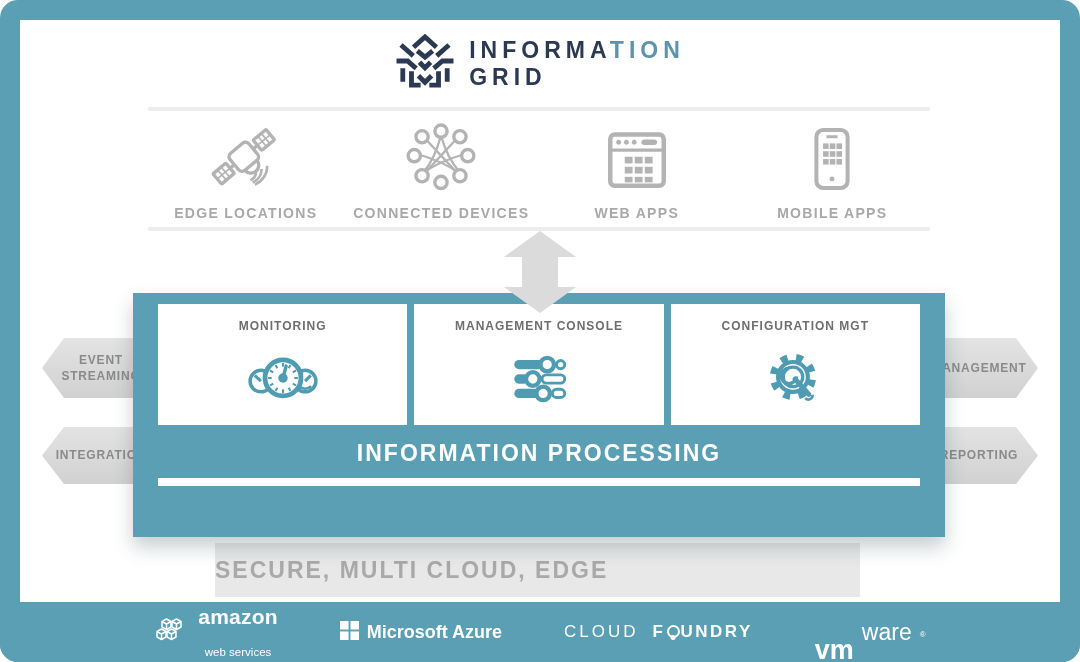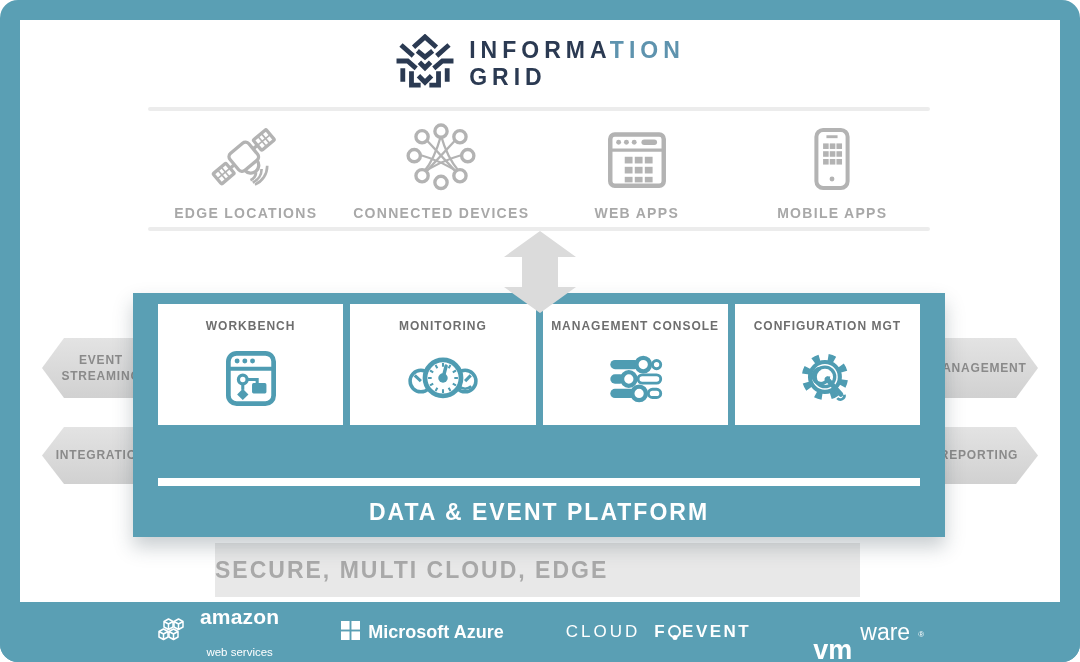--- a/index.html
+++ b/index.html
@@ -210,39 +210,20 @@
   <div class="flow right row1">
       <span>MANAGEMENT</span>
     </div>
   <div class="flow right row2">
       <span>REPORTING</span>
     </div>
 
   <div class="platform-box">
     <div class="modules">
 
-      <div class="module">
-        <div class="module-title">WORKBENCH</div>
-        <div class="icon-wrap">
-          <svg width="72" height="72" viewBox="0 0 70 70">
-            <rect x="13" y="10" width="44" height="49" rx="8" fill="none" stroke="#4F9CB2" stroke-width="4.6"></rect>
-            <line x1="13" y1="25" x2="57" y2="25" stroke="#4F9CB2" stroke-width="4"></line>
-            <g fill="#4F9CB2">
-              <circle cx="21.5" cy="17.5" r="2.4"></circle>
-                <circle cx="29" cy="17.5" r="2.4"></circle>
-                <circle cx="36.5" cy="17.5" r="2.4"></circle>
-            </g>
-            <circle cx="27" cy="35.5" r="4.2" fill="none" stroke="#4F9CB2" stroke-width="3.2"></circle>
-            <path d="M31.5 35.5 H41 V39" fill="none" stroke="#4F9CB2" stroke-width="3"></path>
-            <rect x="36" y="39" width="14" height="10" rx="1.5" fill="#4F9CB2"></rect>
-            <path d="M27 40 V45.5" stroke="#4F9CB2" stroke-width="3"></path>
-            <path d="M27 44.5 L32.5 50 L27 55.5 L21.5 50 Z" fill="#4F9CB2"></path>
-          </svg>
-        </div>
-      </div>
 
       <div class="module">
         <div class="module-title">MONITORING</div>
         <div class="icon-wrap">
           <svg width="72" height="72" viewBox="0 0 70 70">
             <circle cx="13.5" cy="37" r="10.5" fill="#ffffff" stroke="#4F9CB2" stroke-width="3.4"></circle>
             <path d="M13.5 37 L7.5 31.5" stroke="#4F9CB2" stroke-width="3"></path>
             <circle cx="56.5" cy="37" r="10.5" fill="#ffffff" stroke="#4F9CB2" stroke-width="3.4"></circle>
             <path d="M56.5 37 L62 31.5" stroke="#4F9CB2" stroke-width="3"></path>
             <path d="M50.5 42 a8.5 8.5 0 0 0 12 0" fill="none" stroke="#4F9CB2" stroke-width="2.6"></path>
@@ -279,22 +260,22 @@
             <circle cx="33" cy="33" r="14.5" fill="#ffffff" stroke="#4F9CB2" stroke-width="4"></circle>
             <circle cx="33" cy="33" r="9.5" fill="#ffffff" stroke="#4F9CB2" stroke-width="3.2"></circle>
             <path d="M36.5 32.5 A7.5 7.5 0 1 1 29 24.5" fill="none" stroke="#4F9CB2" stroke-width="3.4"></path>
             <path d="M35 35 L48.5 50" stroke="#4F9CB2" stroke-width="4.8" stroke-linecap="round"></path>
             <path d="M45 53.5 a4 4 0 0 0 7 -3.2" fill="none" stroke="#4F9CB2" stroke-width="2.6"></path>
           </svg>
         </div>
       </div>
     </div>
 
+    <div class="band processing">INFORMATION PROCESSING</div>
     <div class="divider"></div>
-    <div class="band data-platform">DATA &amp; EVENT PLATFORM</div>
   </div>
 
   <div class="foundation">
     <span class="foundation-label">SECURE, MULTI CLOUD, EDGE</span>
   </div>
 
   <div class="footer">
 
     <div class="flogo">
       <span>
@@ -322,21 +303,21 @@
             <rect x="0" y="11" width="9" height="9"></rect>
               <rect x="11" y="11" width="9" height="9"></rect>
           </g>
         </svg>
       </span>
       <span class="azure-text">Microsoft Azure</span>
     </div>
 
     <div class="flogo">
       <span class="cf-word1">CLOUD</span>
-      <span class="cf-word2"><span>F</span><span class="cf-o"></span><span>EVENT</span></span>
+      <span class="cf-word2"><span>F</span><span class="cf-o"></span><span>UNDRY</span></span>
     </div>
 
     <div class="flogo">
       <span class="vm-bold">vm</span>
         <span class="vm-reg">ware</span>
         <span class="vm-mark">®</span>
     </div>
   </div>
 </div>
 

